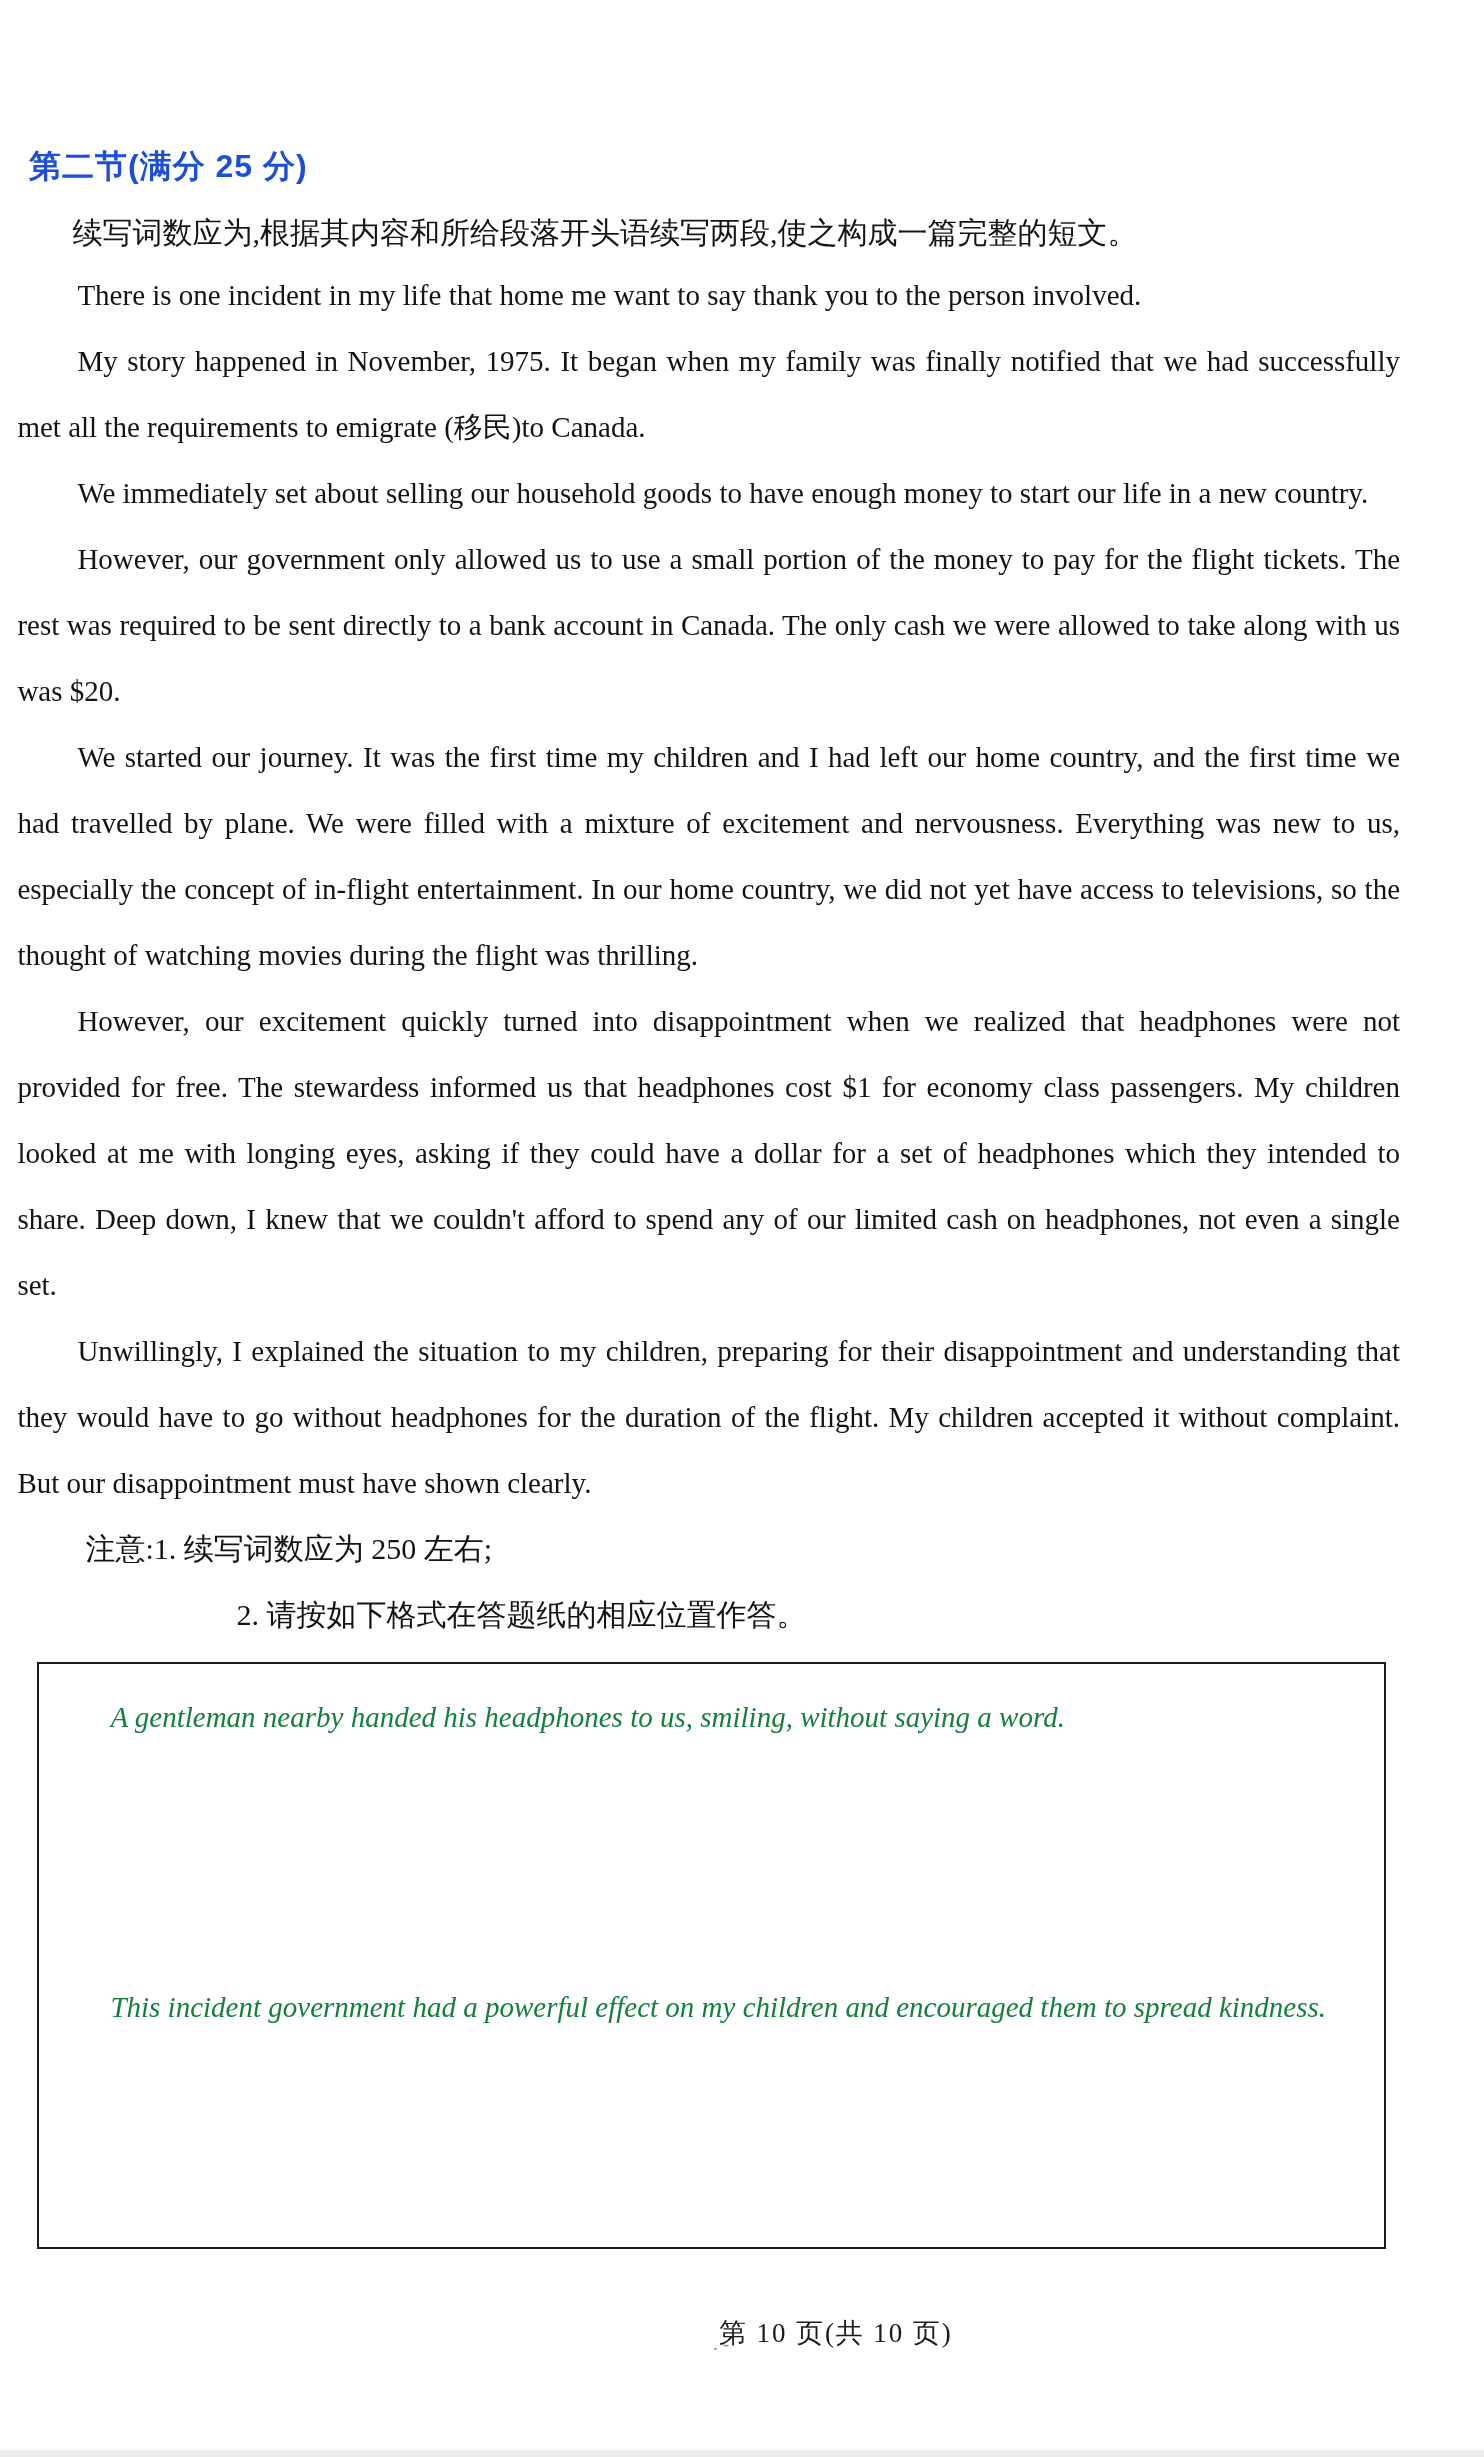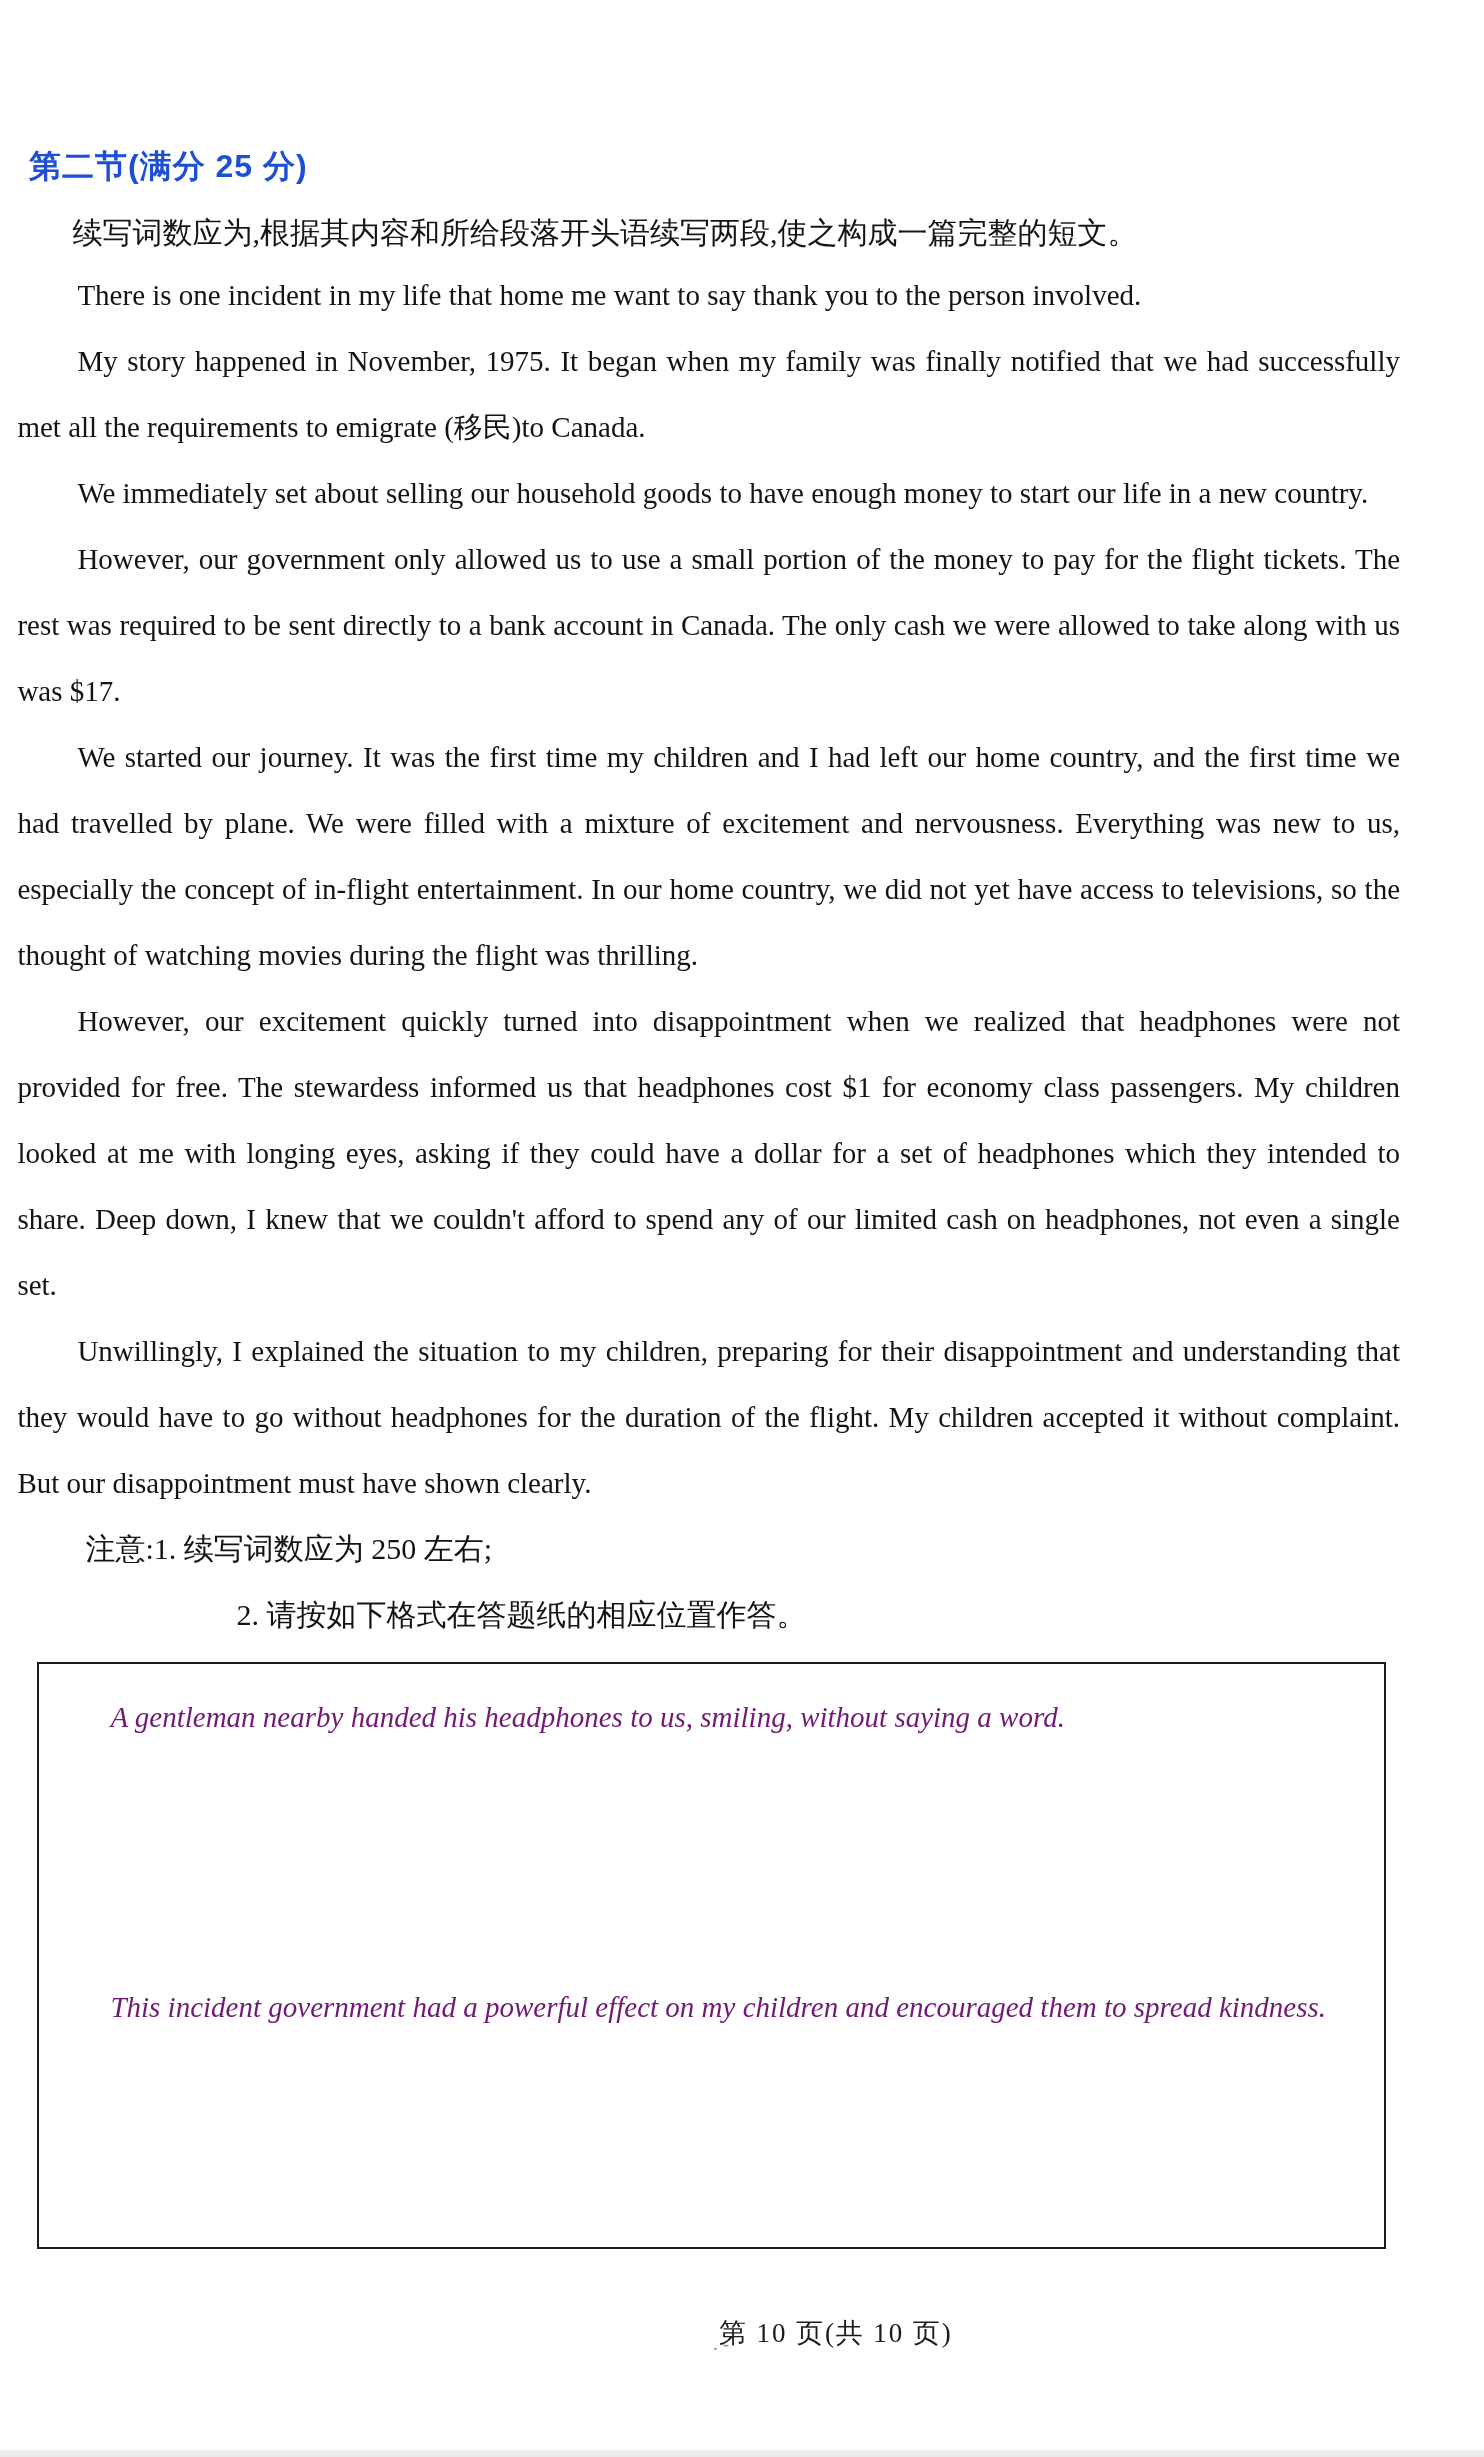--- a/index.html
+++ b/index.html
@@ -50,21 +50,21 @@
     height: 587px;
     border: 2.9px solid #1a1a1a;
     padding: 23px 7.7px 0 7.7px;
   }
   .opening {
     font-style: italic;
     font-size: 29px;
     line-height: 60px;
     text-indent: 64px;
     text-align: justify;
-    color: #701a75;
+    color: #15803d;
   }
   .opening.second { margin-top: 230px; }
   .footer {
     position: absolute;
     top: 2315px;
     left: 719px;
     font-size: 27px;
     letter-spacing: 1.9px;
     color: #1b1b1b;
     font-family: "Liberation Serif", "DejaVu Serif", serif;
@@ -90,21 +90,21 @@
 <div class="page">
   <div class="content">
 
     <h2 class="section-heading">第二节(满分 25 分)</h2>
 
     <p class="cn instruction">续写词数应为,根据其内容和所给段落开头语续写两段,使之构成一篇完整的短文。</p>
 
     <p class="en">There is one incident in my life that home me want to say thank you to the person involved.</p>
     <p class="en">My story happened in November, 1975. It began when my family was finally notified that we had successfully met all the requirements to emigrate (移民)to Canada.</p>
     <p class="en">We immediately set about selling our household goods to have enough money to start our life in a new country.</p>
-    <p class="en">However, our government only allowed us to use a small portion of the money to pay for the flight tickets. The rest was required to be sent directly to a bank account in Canada. The only cash we were allowed to take along with us was $17.</p>
+    <p class="en">However, our government only allowed us to use a small portion of the money to pay for the flight tickets. The rest was required to be sent directly to a bank account in Canada. The only cash we were allowed to take along with us was $20.</p>
     <p class="en">We started our journey. It was the first time my children and I had left our home country, and the first time we had travelled by plane. We were filled with a mixture of excitement and nervousness. Everything was new to us, especially the concept of in-flight entertainment. In our home country, we did not yet have access to televisions, so the thought of watching movies during the flight was thrilling.</p>
     <p class="en">However, our excitement quickly turned into disappointment when we realized that headphones were not provided for free. The stewardess informed us that headphones cost $1 for economy class passengers. My children looked at me with longing eyes, asking if they could have a dollar for a set of headphones which they intended to share. Deep down, I knew that we couldn't afford to spend any of our limited cash on headphones, not even a single set.</p>
     <p class="en">Unwillingly, I explained the situation to my children, preparing for their disappointment and understanding that they would have to go without headphones for the duration of the flight. My children accepted it without complaint. But our disappointment must have shown clearly.</p>
 
     <p class="cn note note-1">注意:1. 续写词数应为 250 左右;</p>
     <p class="cn note note-2">2. 请按如下格式在答题纸的相应位置作答。</p>
 
     <div class="answer-box">
       <p class="opening">A gentleman nearby handed his headphones to us, smiling, without saying a word.</p>
       <p class="opening second">This incident government had a powerful effect on my children and encouraged them to spread kindness.</p>

